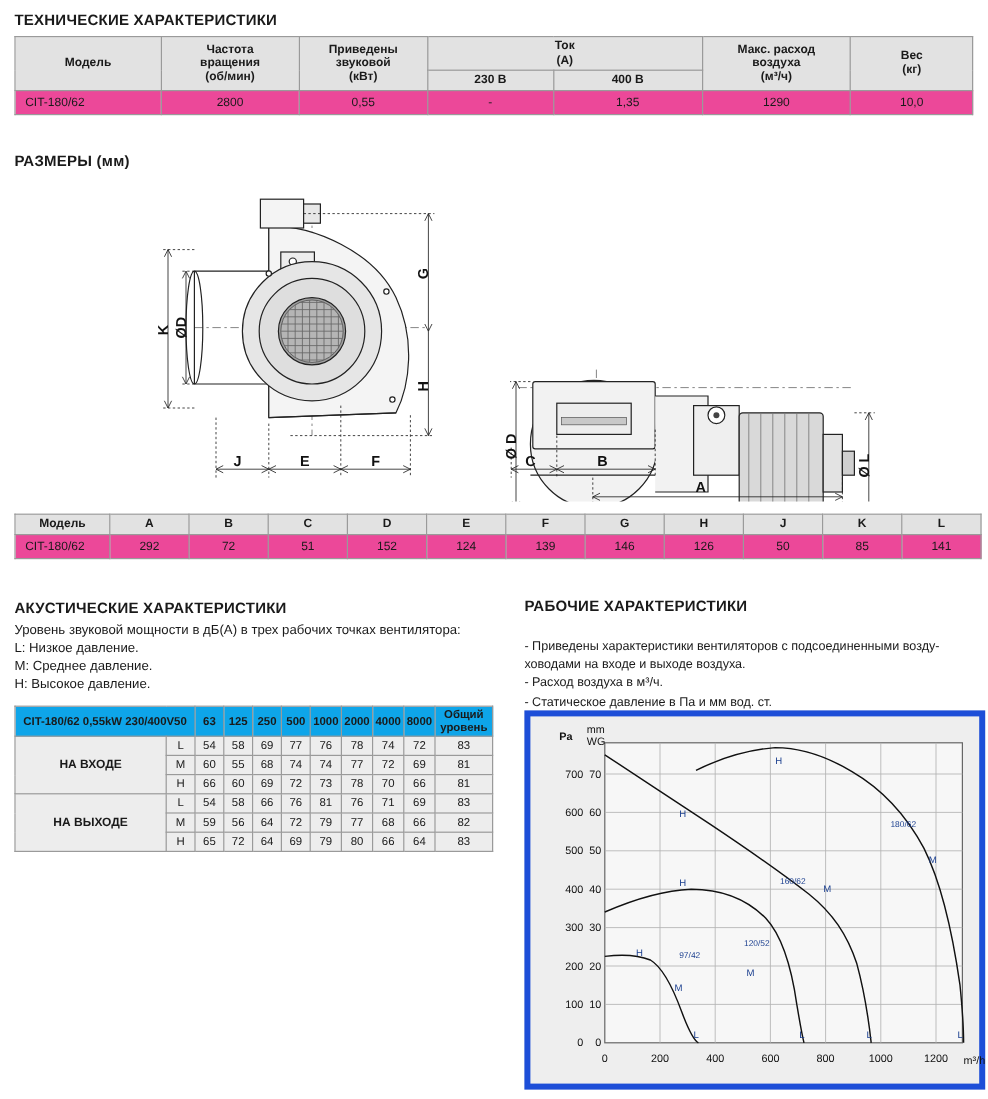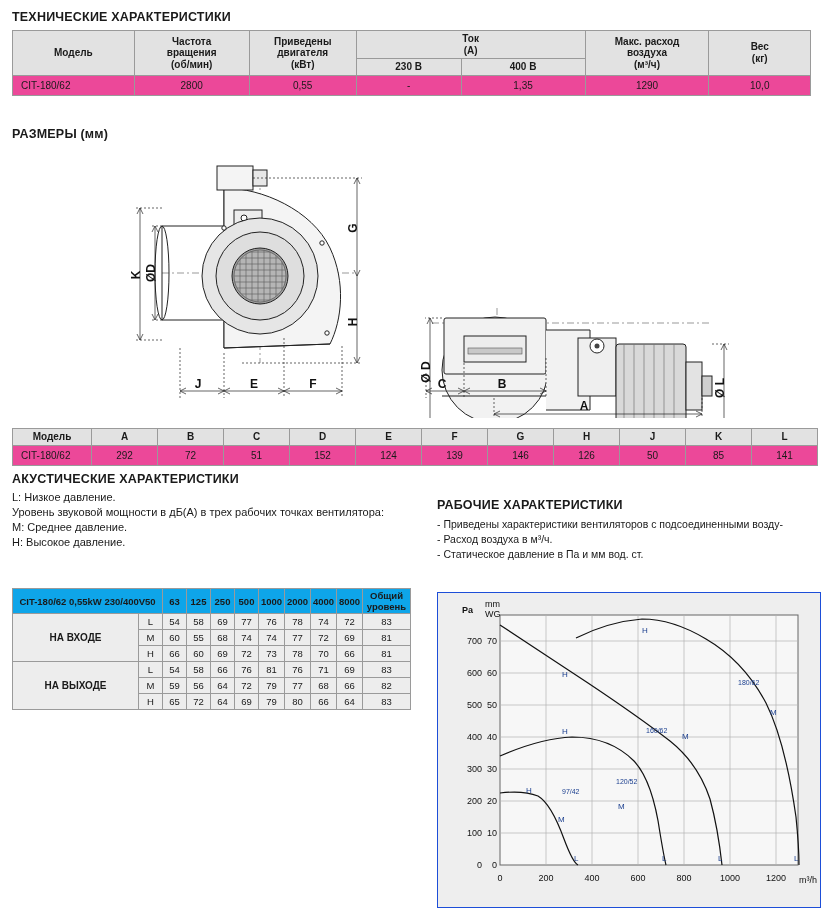--- a/index.html
+++ b/index.html
@@ -52,38 +52,38 @@
   #tech-block { position:absolute; left:12px; top:10px; width:799px; }
   #tech-block h2 { margin-bottom: 6px; }
   #tech-table { width: 799px; }
 
   
   #dims-title { position:absolute; left:12px; top:127px; }
   #drawing { position:absolute; left:12px; top:148px; width:799px; height:270px; }
   #dims-table-wrap { position:absolute; left:12px; top:428px; width:799px; }
 
   
-  #acoustic-block { position:absolute; left:12px; top:472px; width:400px; }
+  #acoustic-block { position:absolute; left:12px; top:500px; width:400px; }
   #acoustic-block h2 { margin-bottom: 4px; }
   .acoustic-text { font-size:11px; line-height:1.35; margin:0; }
   #acoustic-table-wrap { position:absolute; left:12px; top:588px; width:400px; }
   table.acoustic { border-collapse: collapse; table-layout: fixed; width: 398px; }
   table.acoustic th, table.acoustic td {
     border:1px solid #9a9a9a; font-size:9.5px; text-align:center; padding:1px 0;
     background:#ededed; height:16px;
   }
   table.acoustic thead th { background:#0ea5e9; font-weight:bold; }
   table.acoustic td.rowlabel { font-weight:bold; font-size:10px; }
   table.acoustic td.letter { font-weight:normal; }
 
   
   #work-block { position:absolute; left:437px; top:498px; width:380px; }
-  #work-block h2 { margin-bottom: 5px; }
+  #work-block h2 { margin-bottom: 20px; }
   .work-text { font-size:10.5px; line-height:1.45; margin:0; }
-  #chart-wrap { position:absolute; left:437px; top:592px; width:384px; height:316px; background:#eeeeee; border:1px solid #1d4ed8;}
+  #chart-wrap { position:absolute; left:437px; top:592px; width:384px; height:316px; background:#eeeeee; border:5px solid #1d4ed8;}
   #chart-svg { display:block; }
 </style>
 </head>
 <body>
 
 <div class="page">
 
   <div id="tech-block">
     <h2 class="section-title">ТЕХНИЧЕСКИЕ ХАРАКТЕРИСТИКИ</h2>
     <table class="spec" id="tech-table">
@@ -99,21 +99,21 @@
       <thead>
         <tr>
           <th rowspan="2">Модель</th>
           <th rowspan="2">
             <div>Частота</div>
             <div>вращения</div>
             <div>(об/мин)</div>
           </th>
           <th rowspan="2">
             <div>Приведены</div>
-            <div>двигателя</div>
+            <div>звуковой</div>
             <div>(кВт)</div>
           </th>
           <th colspan="2">
             <div>Ток</div>
             <div>(A)</div>
           </th>
           <th rowspan="2">
             <div>Макс. расход</div>
             <div>воздуха</div>
             <div>(м³/ч)</div>
@@ -357,22 +357,22 @@
           <td>50</td>
           <td>85</td>
           <td>141</td>
         </tr>
       </tbody>
     </table>
   </div>
 
   <div id="acoustic-block">
     <h2 class="section-title">АКУСТИЧЕСКИЕ ХАРАКТЕРИСТИКИ</h2>
+    <p class="acoustic-text">Уровень звуковой мощности в дБ(А) в трех рабочих точках вентилятора:</p>
     <p class="acoustic-text">L: Низкое давление.</p>
-    <p class="acoustic-text">Уровень звуковой мощности в дБ(А) в трех рабочих точках вентилятора:</p>
     <p class="acoustic-text">M: Среднее давление.</p>
     <p class="acoustic-text">H: Высокое давление.</p>
   </div>
 
   <div id="acoustic-table-wrap">
     <table class="acoustic">
       <colgroup>
         <col style="width:126px">
           <col style="width:24px">
         <col style="width:24px">
@@ -479,20 +479,21 @@
           <td>64</td>
           <td>83</td>
         </tr>
       </tbody>
     </table>
   </div>
 
   <div id="work-block">
     <h2 class="section-title">РАБОЧИЕ ХАРАКТЕРИСТИКИ</h2>
     <p class="work-text">- Приведены характеристики вентиляторов с подсоединенными возду-</p>
+    <p class="work-text">ховодами на входе и выходе воздуха.</p>
     <p class="work-text">- Расход воздуха в м³/ч.</p>
     <p class="work-text">- Статическое давление в Па и мм вод. ст.</p>
   </div>
 
   <div id="chart-wrap">
     <svg id="chart-svg" width="382" height="314" viewBox="0 0 382 314">
 
       <rect x="62" y="22" width="298" height="250" fill="#f7f7f7" stroke="#666" stroke-width="1"></rect>
 
       <g stroke="#b3b3b3" stroke-width="0.7">

